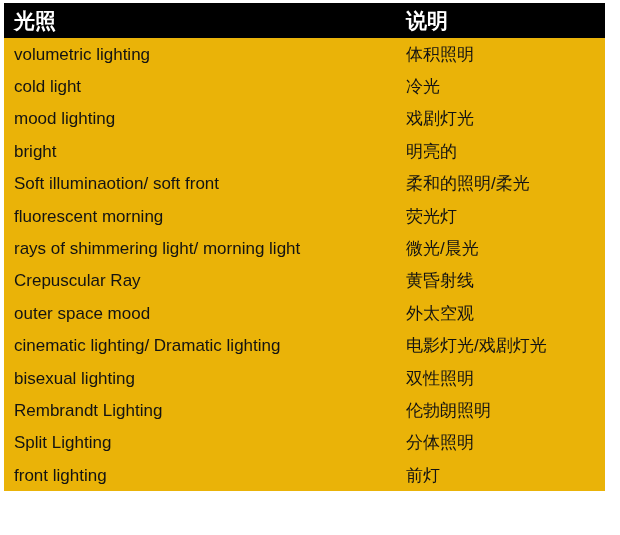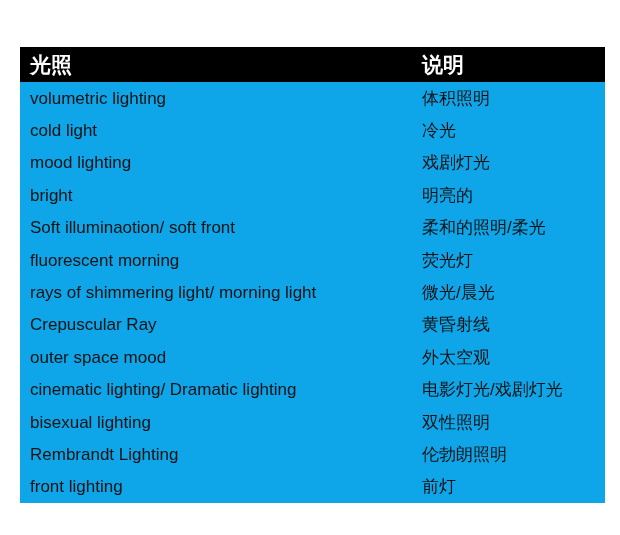--- a/index.html
+++ b/index.html
@@ -19,26 +19,25 @@
     position: relative;
     width: 620px;
     height: 535px;
     background: #ffffff;
     overflow: hidden;
   }
 
   
   #lighting-table {
     position: absolute;
-    left: 20px;
+    left: 4px;
     top: 3px;
     width: 601px;
     border-collapse: collapse;
     table-layout: fixed;
-    margin-top: 44px;
   }
 
   #lighting-table col.col-term  { width: 392px; }
   #lighting-table col.col-desc  { width: 209px; }
 
   thead tr {
     background: #000000;
   }
 
   thead th {
@@ -48,21 +47,21 @@
     font-weight: bold;
     line-height: 1;
     padding: 7px 0 7px 10px;
     height: 34px;
     box-sizing: border-box;
     vertical-align: middle;
     white-space: nowrap;
   }
 
   tbody tr {
-    background: #0ea5e9;
+    background: #eab308;
   }
 
   tbody td {
     color: #131313;
     font-size: 17px;
     font-weight: normal;
     line-height: 1;
     height: 32.4px;
     padding: 0 0 0 10px;
     box-sizing: border-box;
@@ -149,20 +148,24 @@
         </tr>
         <tr>
           <td>bisexual lighting</td>
           <td>双性照明</td>
         </tr>
         <tr>
           <td>Rembrandt Lighting</td>
           <td>伦勃朗照明</td>
         </tr>
         <tr>
+          <td>Split Lighting</td>
+          <td>分体照明</td>
+        </tr>
+        <tr>
           <td>front lighting</td>
           <td>前灯</td>
         </tr>
       </tbody>
   </table>
 
   <div id="right-clip"></div>
   <div id="bottom-clip"></div>
 
 </div>

